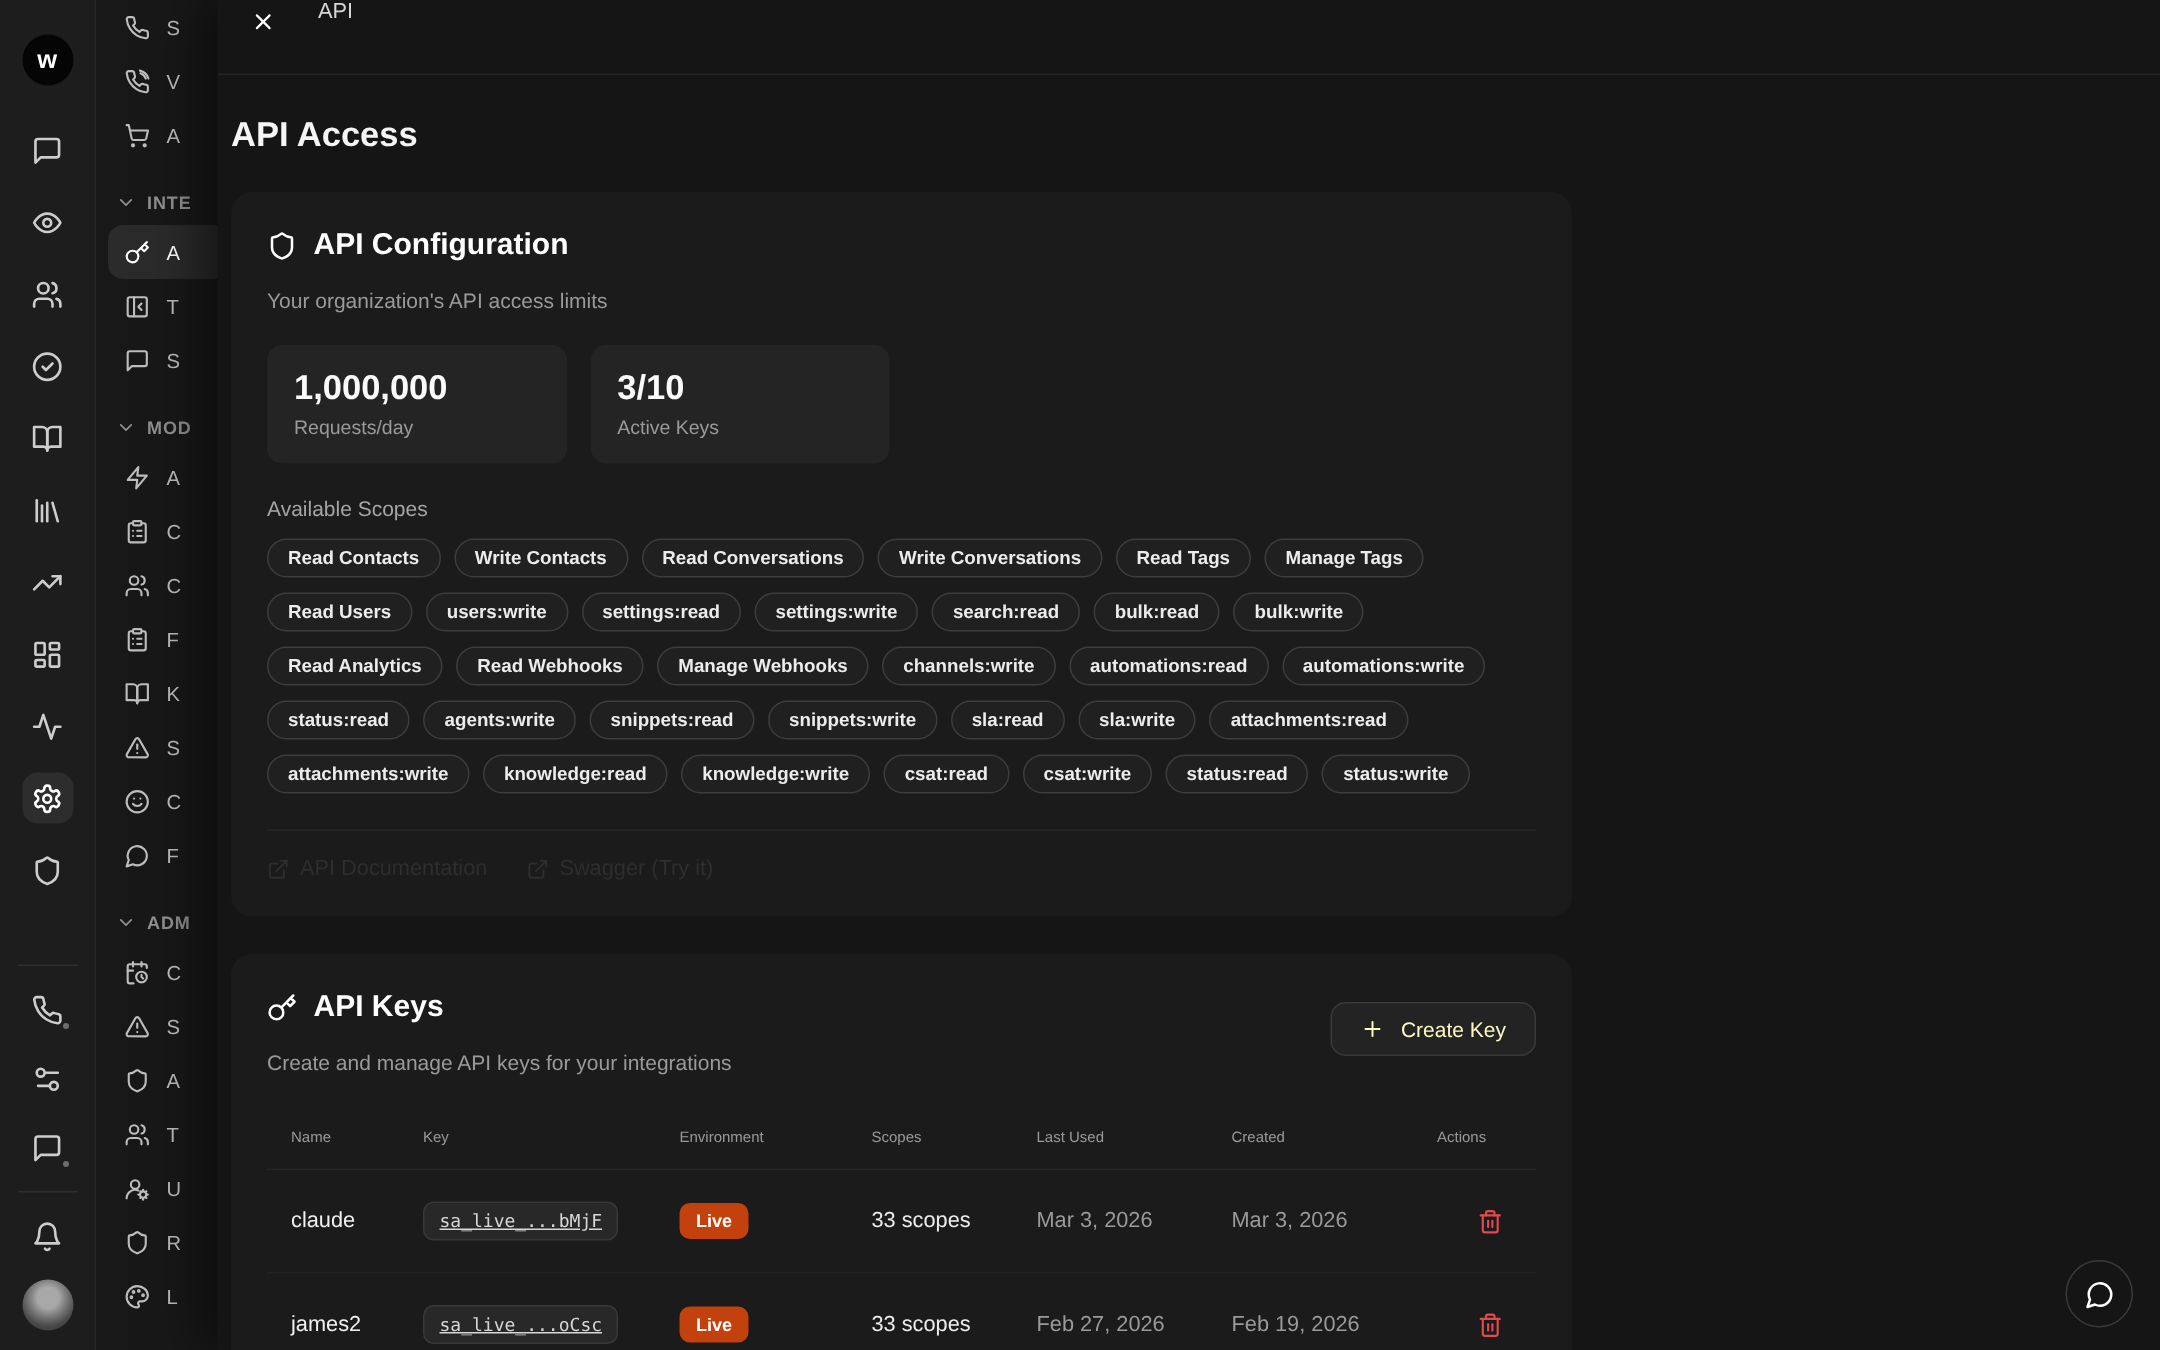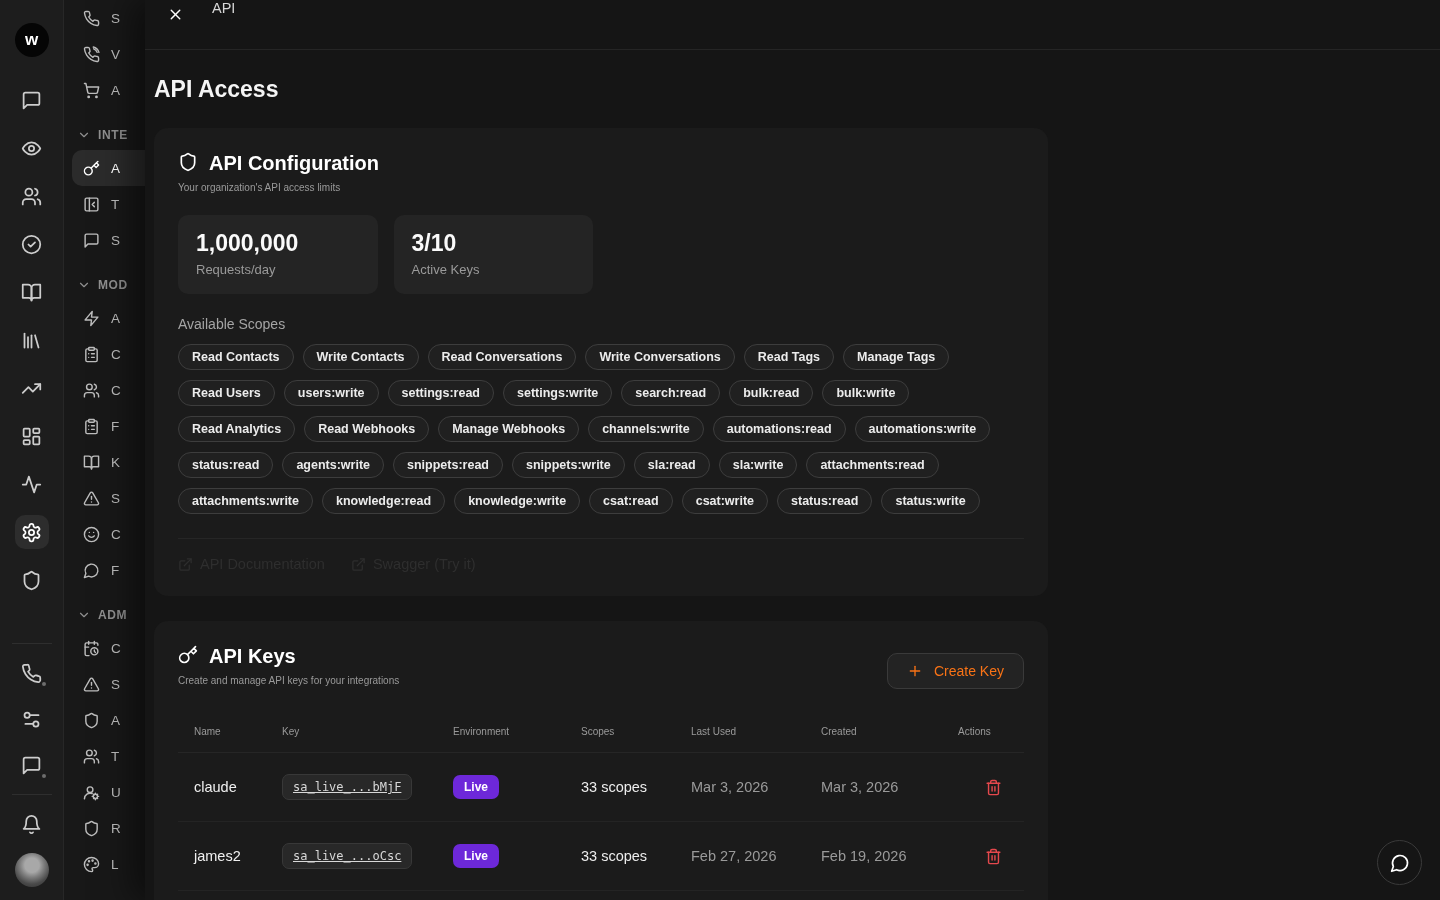--- a/index.html
+++ b/index.html
@@ -38,49 +38,49 @@
   .ov-header { height:50px; flex-shrink:0; border-bottom:1px solid #252525; display:flex;
     align-items:flex-start; padding:0 16px; gap:23px; }
   .close-btn { width:28px; height:28px; display:flex; align-items:center; justify-content:center;
     color:#fff; cursor:pointer; border-radius:8px; }
   .ov-title { color:#d6d6d6; font-size:14.5px; }
   .ov-content { flex:1; overflow:hidden; padding:26px 0 0 9px; }
   .page-title { color:#f5f5f5; font-size:23px; font-weight:700; }
   .page-sub { color:#9f9f9f; font-size:14.5px; margin-top:8px; }
 
   .card { width:894px; background:#1b1b1b; border-radius:14px; padding:24px; margin-top:25px; }
-  .card-head { display:flex; align-items:flex-start; gap:11px; color:#fff; font-size:20px; font-weight:700; }
-  .card-sub { color:#9a9a9a; font-size:10px; margin-top:7px; }
+  .card-head { display:flex; align-items:center; gap:11px; color:#fff; font-size:20px; font-weight:700; }
+  .card-sub { color:#9a9a9a; font-size:14px; margin-top:17px; }
 
   .stats { display:grid; grid-template-columns:repeat(4,1fr); gap:16px; margin-top:22px; }
   .stat { background:#242424; border-radius:10px; padding:15px 18px 17px; cursor:default; }
   .stat-val { color:#fafafa; font-size:23px; font-weight:700; }
   .stat-lab { color:#9a9a9a; font-size:13px; margin-top:5px; }
 
   .scopes-label { color:#a5a5a5; font-size:14px; margin-top:22px; }
   .scopes { display:flex; flex-wrap:wrap; gap:10px 9px; margin-top:12px; }
   .pill { background:#202020; border:1px solid #3d3d3d; color:#ececec; font-size:12.5px;
     font-weight:700; padding:5px 13px; border-radius:999px; white-space:nowrap; }
 
   .doc-row { border-top:1px solid #262626; margin-top:24px; padding-top:17px; display:flex; gap:26px; }
   .doc-link { color:#2e2e2e; font-size:14.5px; display:flex; align-items:center; gap:7px; cursor:pointer; }
 
   .keys-head { display:flex; justify-content:space-between; align-items:flex-start; }
   .create-btn { display:flex; align-items:center; gap:11px; background:#232323; border:1px solid #3a3a3a;
-    border-radius:10px; color:#f97316; font-size:14px; padding:9px 19px; cursor:pointer; margin-top:8px; }
+    border-radius:10px; color:#fef9c3; font-size:14px; padding:9px 19px; cursor:pointer; margin-top:8px; }
 
   .table { margin-top:22px; }
   .trow { display:grid; grid-template-columns:88px 171px 128px 110px 130px 137px 1fr;
     align-items:center; padding-left:16px; }
   .thead { height:42px; border-bottom:1px solid #262626; color:#9a9a9a; font-size:10px; }
   .tbody-row { height:69px; border-bottom:1px solid #242424; }
   .cell-name { color:#f0f0f0; font-size:14.5px; }
   .code { display:inline-block; background:#282828; border:1px solid #383838; border-radius:7px;
     color:#d8d8d8; font-family:"DejaVu Sans Mono", monospace; font-size:12px; padding:5px 10px; cursor:pointer;text-decoration:underline; }
-  .badge { display:inline-block; background:#6d28d9; border-radius:7px; color:#fff; font-size:12px;
+  .badge { display:inline-block; background:#c2410c; border-radius:7px; color:#fff; font-size:12px;
     font-weight:700; padding:5px 11px; }
   .cell-scopes { color:#ededed; font-size:14.5px; }
   .cell-date { color:#9a9a9a; font-size:14.5px; }
   .trash-btn { color:#e5484d; cursor:pointer; display:flex; padding-left:27px; }
 
   .fab { position:absolute; right:18px; bottom:15px; width:45px; height:45px; border-radius:50%;
     border:1px solid #3a3a3a; background:#151515; display:flex; align-items:center; justify-content:center;
     color:#fff; cursor:pointer; }
   .ic { display:block; }
 </style>

